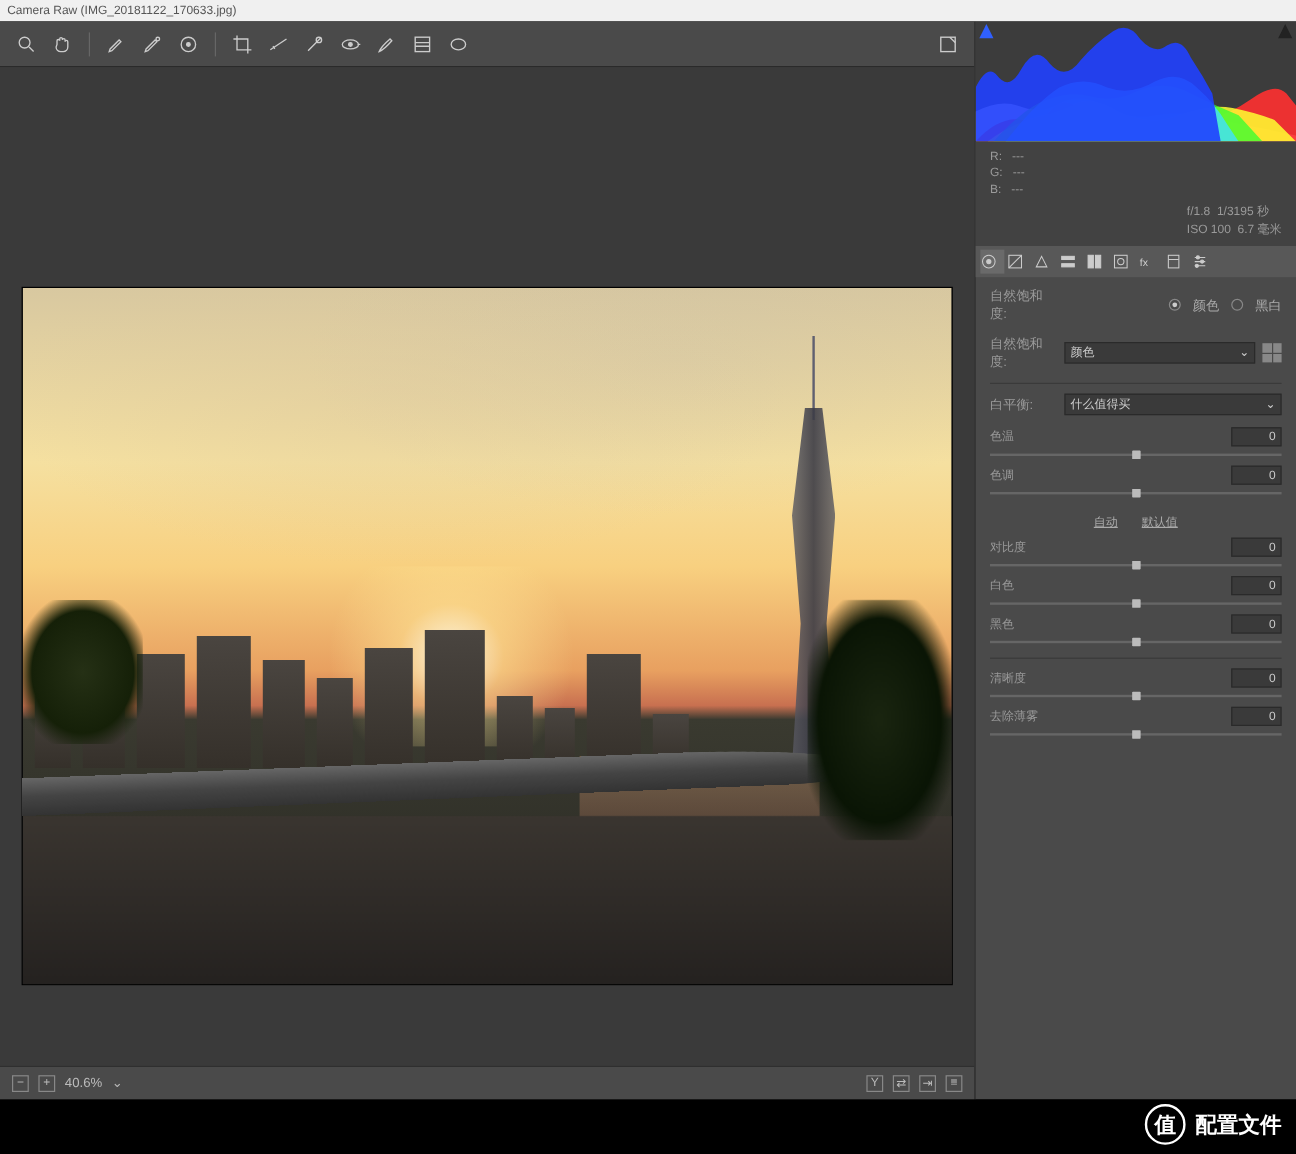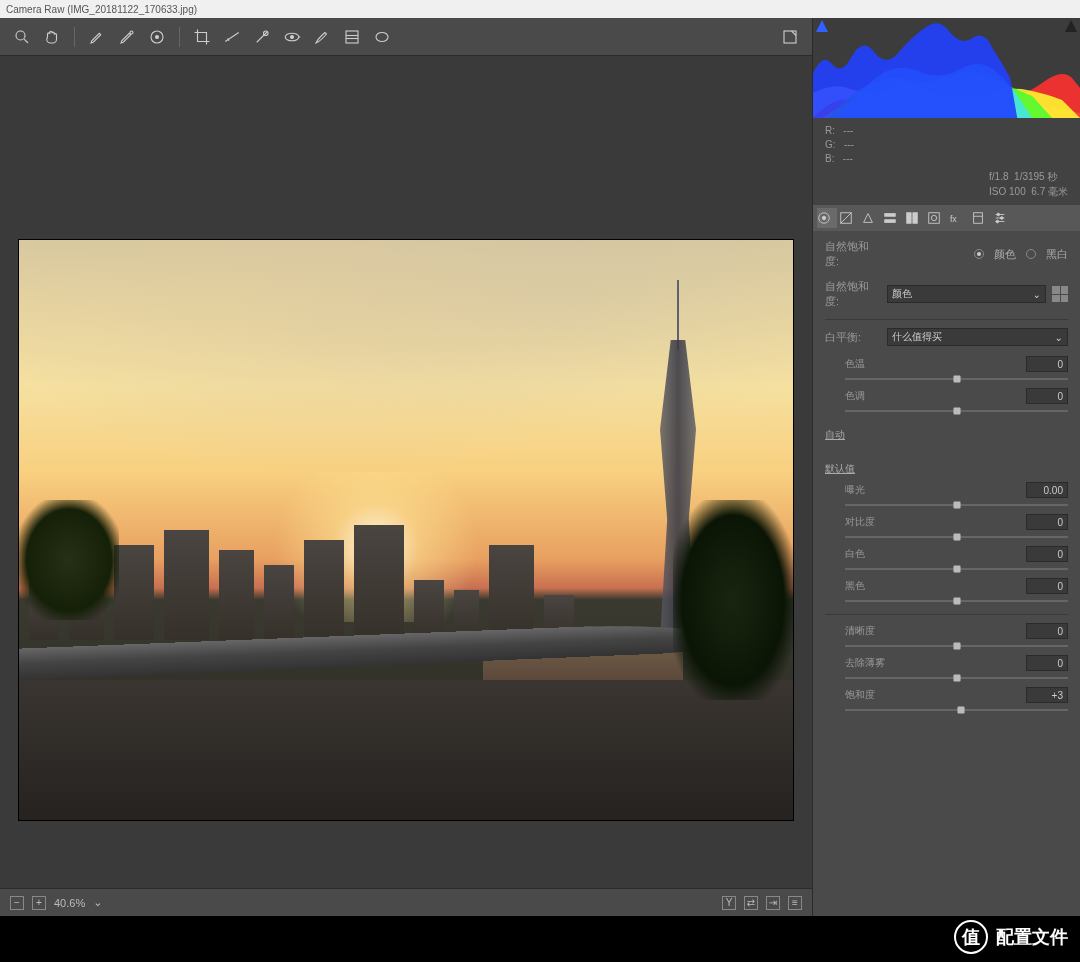--- a/index.html
+++ b/index.html
@@ -73,29 +73,29 @@
 .controls { flex:1; overflow-y:auto; padding: 8px 12px; color:#aaa; font-size:11px; }
 .row { display:flex; align-items:center; margin-bottom:10px; gap:6px; }
 .row-label { flex:0 0 56px; color:#999; }
 .row-rest { flex:1; display:flex; align-items:center; gap:6px; }
 .radio { width:10px; height:10px; border:1px solid #888; border-radius:50%; display:inline-block; position:relative; }
 .radio.on::after { content:''; position:absolute; inset:2px; background:#ccc; border-radius:50%; }
 .select { flex:1; background:#3a3a3a; border:1px solid #2a2a2a; height:18px; color:#ccc; font-size:10px; padding:0 4px; display:flex; align-items:center; justify-content:space-between; cursor:pointer; }
 .grid-icon { width:16px; height:16px; display:grid; grid-template-columns:1fr 1fr; gap:1px; cursor:pointer;}
 .grid-icon span{ background:#888; }
 
-.slider-row { margin-bottom:4px;margin-left:20px; }
+.slider-row { margin-bottom:4px; }
 .slider-head { display:flex; justify-content:space-between; align-items:center; margin-bottom:2px; }
 .slider-label { color:#999; font-size:10px; }
 .slider-val { width:42px; height:16px; background:#3a3a3a; border:1px solid #2a2a2a; color:#ccc; font-size:10px; text-align:right; padding:0 4px; display:flex; align-items:center; justify-content:flex-end;}
 .slider-track { height:10px; position:relative; cursor:pointer; }
 .slider-line { position:absolute; top:4px; left:0; right:0; height:2px; background:#666; }
 .slider-thumb { position:absolute; top:0; width:10px; height:10px; background:#bbb; transform:translateX(-50%) rotate(45deg); clip-path: polygon(50% 0, 100% 50%, 50% 100%, 0 50%);}
 
-.link-row { display:flex; justify-content:center; gap:20px; padding:8px 0 6px;flex-direction:column; }
+.link-row { display:flex; justify-content:center; gap:20px; padding:8px 0 6px; }
 .link-row span { color:#aaa; font-size:10px; text-decoration:underline; cursor:pointer; }
 
 .divider { height:1px; background:#3a3a3a; margin:8px 0; }
 
 
 .watermark { position:absolute; right:12px; bottom:8px; display:flex; align-items:center; gap:8px; color:#fff; font-size:18px; font-weight:bold; z-index:100; }
 .wm-badge { width:34px; height:34px; border:2px solid #fff; border-radius:50%; display:flex; align-items:center; justify-content:center; font-size:18px; }
 
 .bottom-black { height:46px; background:#000; }
 </style>
@@ -386,30 +386,20 @@
     </div>
   </div>
 
       <div class="link-row">
         <span>自动</span>
         <span>默认值</span>
       </div>
 
       <div class="slider-row">
     <div class="slider-head">
-      <span class="slider-label">曝光</span>
-      <span class="slider-val">0.00</span>
-    </div>
-    <div class="slider-track">
-      <div class="slider-line"></div>
-      <div class="slider-thumb" style="left:50%"></div>
-    </div>
-  </div>
-      <div class="slider-row">
-    <div class="slider-head">
       <span class="slider-label">对比度</span>
       <span class="slider-val">0</span>
     </div>
     <div class="slider-track">
       <div class="slider-line"></div>
       <div class="slider-thumb" style="left:50%"></div>
     </div>
   </div>
       <div class="slider-row">
     <div class="slider-head">
@@ -445,30 +435,20 @@
     </div>
   </div>
       <div class="slider-row">
     <div class="slider-head">
       <span class="slider-label">去除薄雾</span>
       <span class="slider-val">0</span>
     </div>
     <div class="slider-track">
       <div class="slider-line"></div>
       <div class="slider-thumb" style="left:50%"></div>
-    </div>
-  </div>
-      <div class="slider-row">
-    <div class="slider-head">
-      <span class="slider-label">饱和度</span>
-      <span class="slider-val">+3</span>
-    </div>
-    <div class="slider-track">
-      <div class="slider-line"></div>
-      <div class="slider-thumb" style="left:52%"></div>
     </div>
   </div>
 
     </div>
   </div>
 </div>
 
 <div class="bottom-black"></div>
 
 <div class="watermark">

